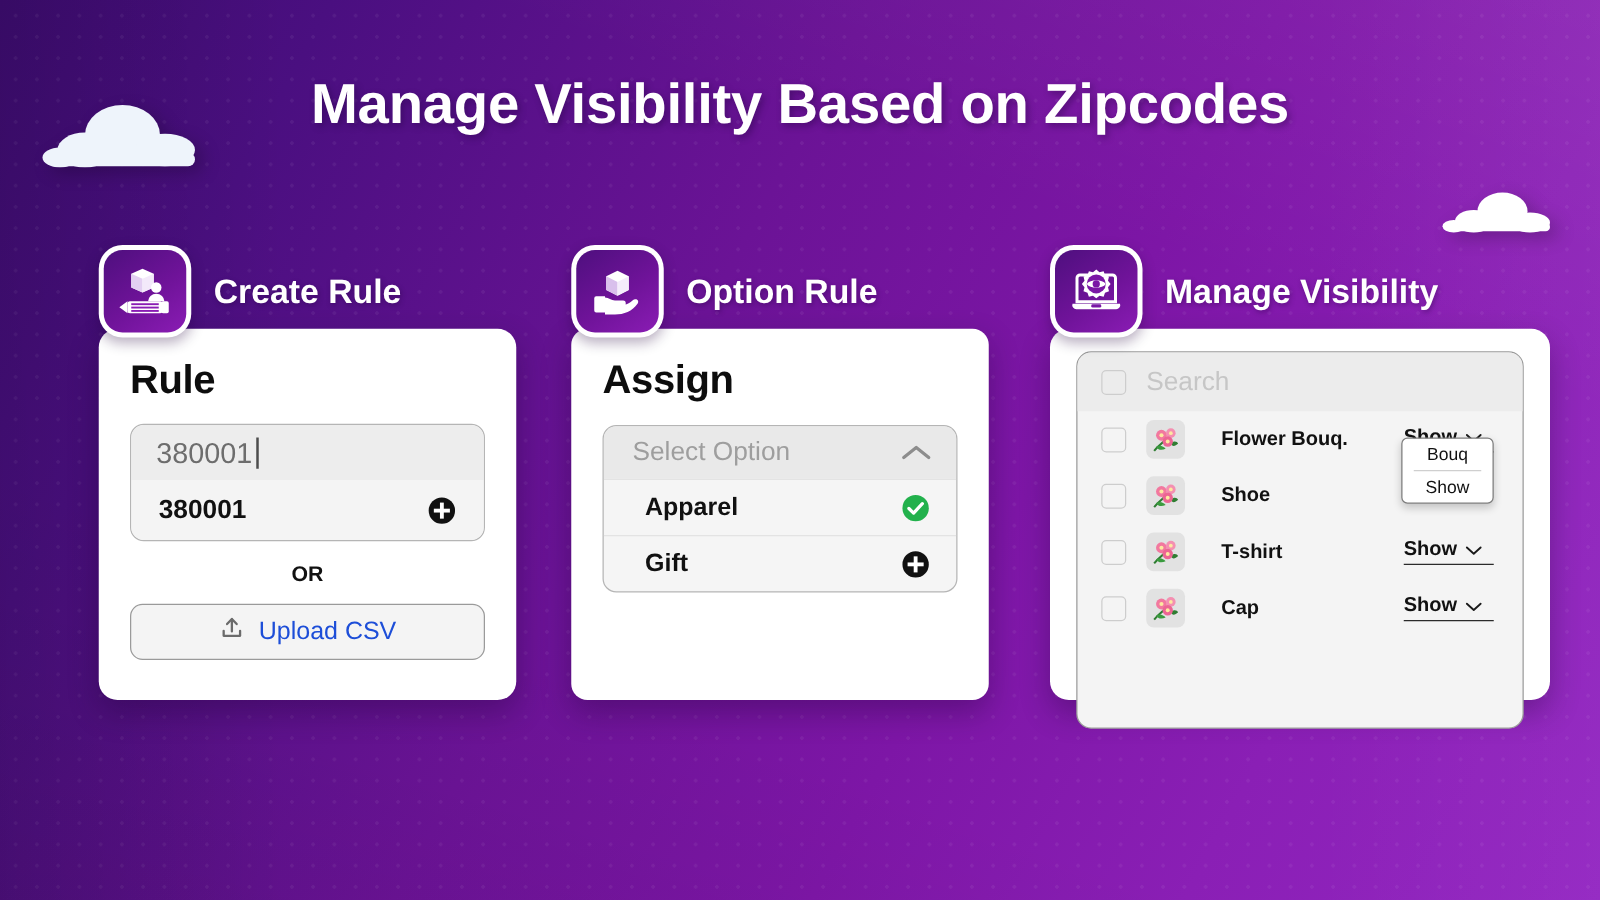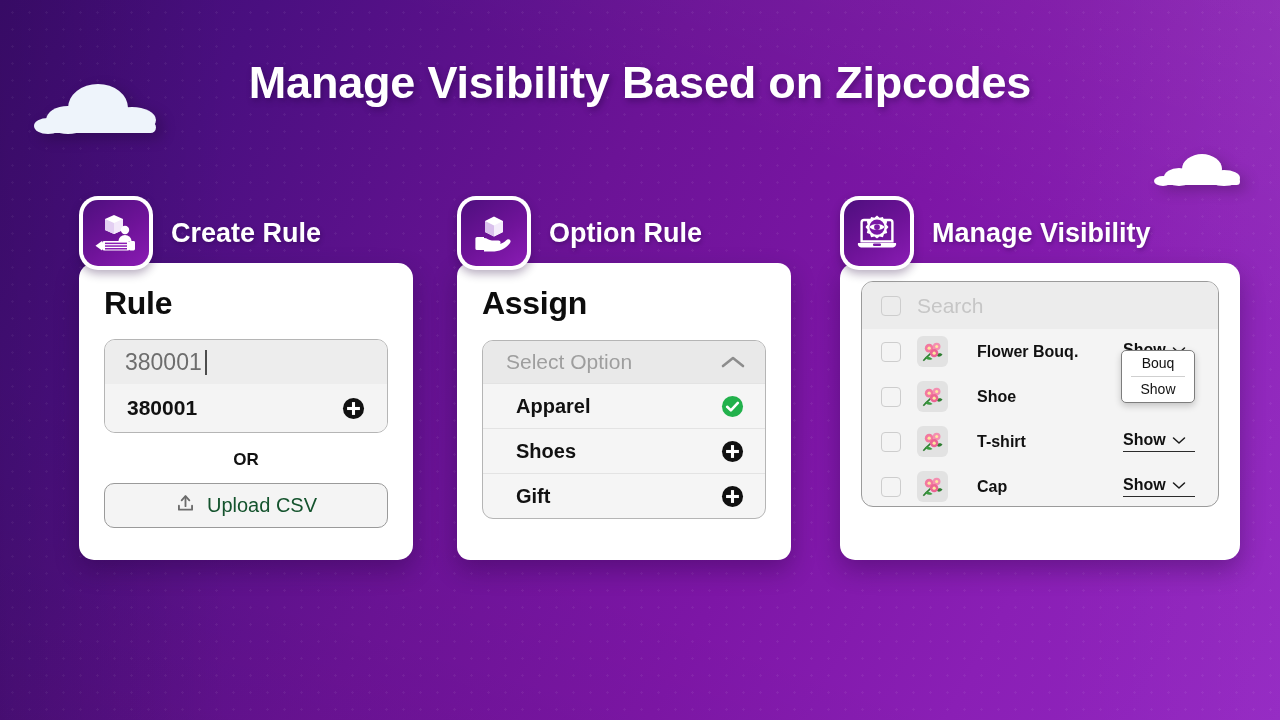--- a/index.html
+++ b/index.html
@@ -113,21 +113,21 @@
   .plus-icon { width: 23px; height: 23px; display: block; }
   #or-label {
     text-align: center; font-size: 17px; font-weight: bold; color: #111;
     margin-top: 17px;
   }
   #upload-btn {
     margin-top: 13px;
     height: 45px; border: 1px solid #9a9a9a; border-radius: 10px;
     background: #f4f4f4;
     display: flex; align-items: center; justify-content: center; gap: 11px;
-    font-size: 20px; color: #14532d;
+    font-size: 20px; color: #1d4ed8;
   }
 
   
   #col-assign { left: 457px; top: 196px; width: 334px; }
   #card-assign { width: 334px; height: 297px; padding: 22px 25px 0 25px; border-radius: 13px; }
   #assign-box {
     margin-top: 18px;
     border: 1px solid #b5b5b5; border-radius: 11px;
     overflow: hidden; background: #f5f5f5;
   }
@@ -145,21 +145,21 @@
   }
   .assign-opt:first-of-type { border-top: none; }
   .check-icon { width: 23px; height: 23px; display: block; }
 
   
   #col-manage { left: 840px; top: 196px; width: 400px; }
   #card-manage { width: 400px; height: 297px; padding: 18px 21px 0 21px; }
   #vis-box {
     border: 1px solid #9b9b9b; border-radius: 12px;
     background: #f4f4f4; overflow: visible;
-    height: 226px; position: relative;
+    height: 302px; position: relative;
   }
   #vis-search-row {
     height: 47px; background: #ececec;
     border-radius: 11px 11px 0 0;
     display: flex; align-items: center; gap: 16px;
     padding: 0 0 0 19px;
   }
   .vis-check {
     width: 20px; height: 20px; flex: 0 0 20px;
     border: 1.6px solid #cdcdcd; border-radius: 4px; background: transparent;
@@ -333,30 +333,20 @@
       <div class="assign-opt">
         <span>Apparel</span>
         <span>
           <svg class="check-icon" viewBox="0 0 24 24">
             <circle cx="12" cy="12" r="11" fill="#22b14c"></circle>
             <path d="M6.4 12.3 L10.3 16.1 L17.6 8.3" fill="none" stroke="#ffffff" stroke-width="2.7" stroke-linecap="round" stroke-linejoin="round"></path>
           </svg>
         </span>
       </div>
 
-      <div class="assign-opt">
-        <span>Shoes</span>
-        <span>
-          <svg class="plus-icon" viewBox="0 0 24 24">
-            <circle cx="12" cy="12" r="11" fill="#111111"></circle>
-            <rect x="10.4" y="5.3" width="3.2" height="13.4" fill="#ffffff"></rect>
-            <rect x="5.3" y="10.4" width="13.4" height="3.2" fill="#ffffff"></rect>
-          </svg>
-        </span>
-      </div>
 
       <div class="assign-opt">
         <span>Gift</span>
         <span>
           <svg class="plus-icon" viewBox="0 0 24 24">
             <circle cx="12" cy="12" r="11" fill="#111111"></circle>
             <rect x="10.4" y="5.3" width="3.2" height="13.4" fill="#ffffff"></rect>
             <rect x="5.3" y="10.4" width="13.4" height="3.2" fill="#ffffff"></rect>
           </svg>
         </span>

